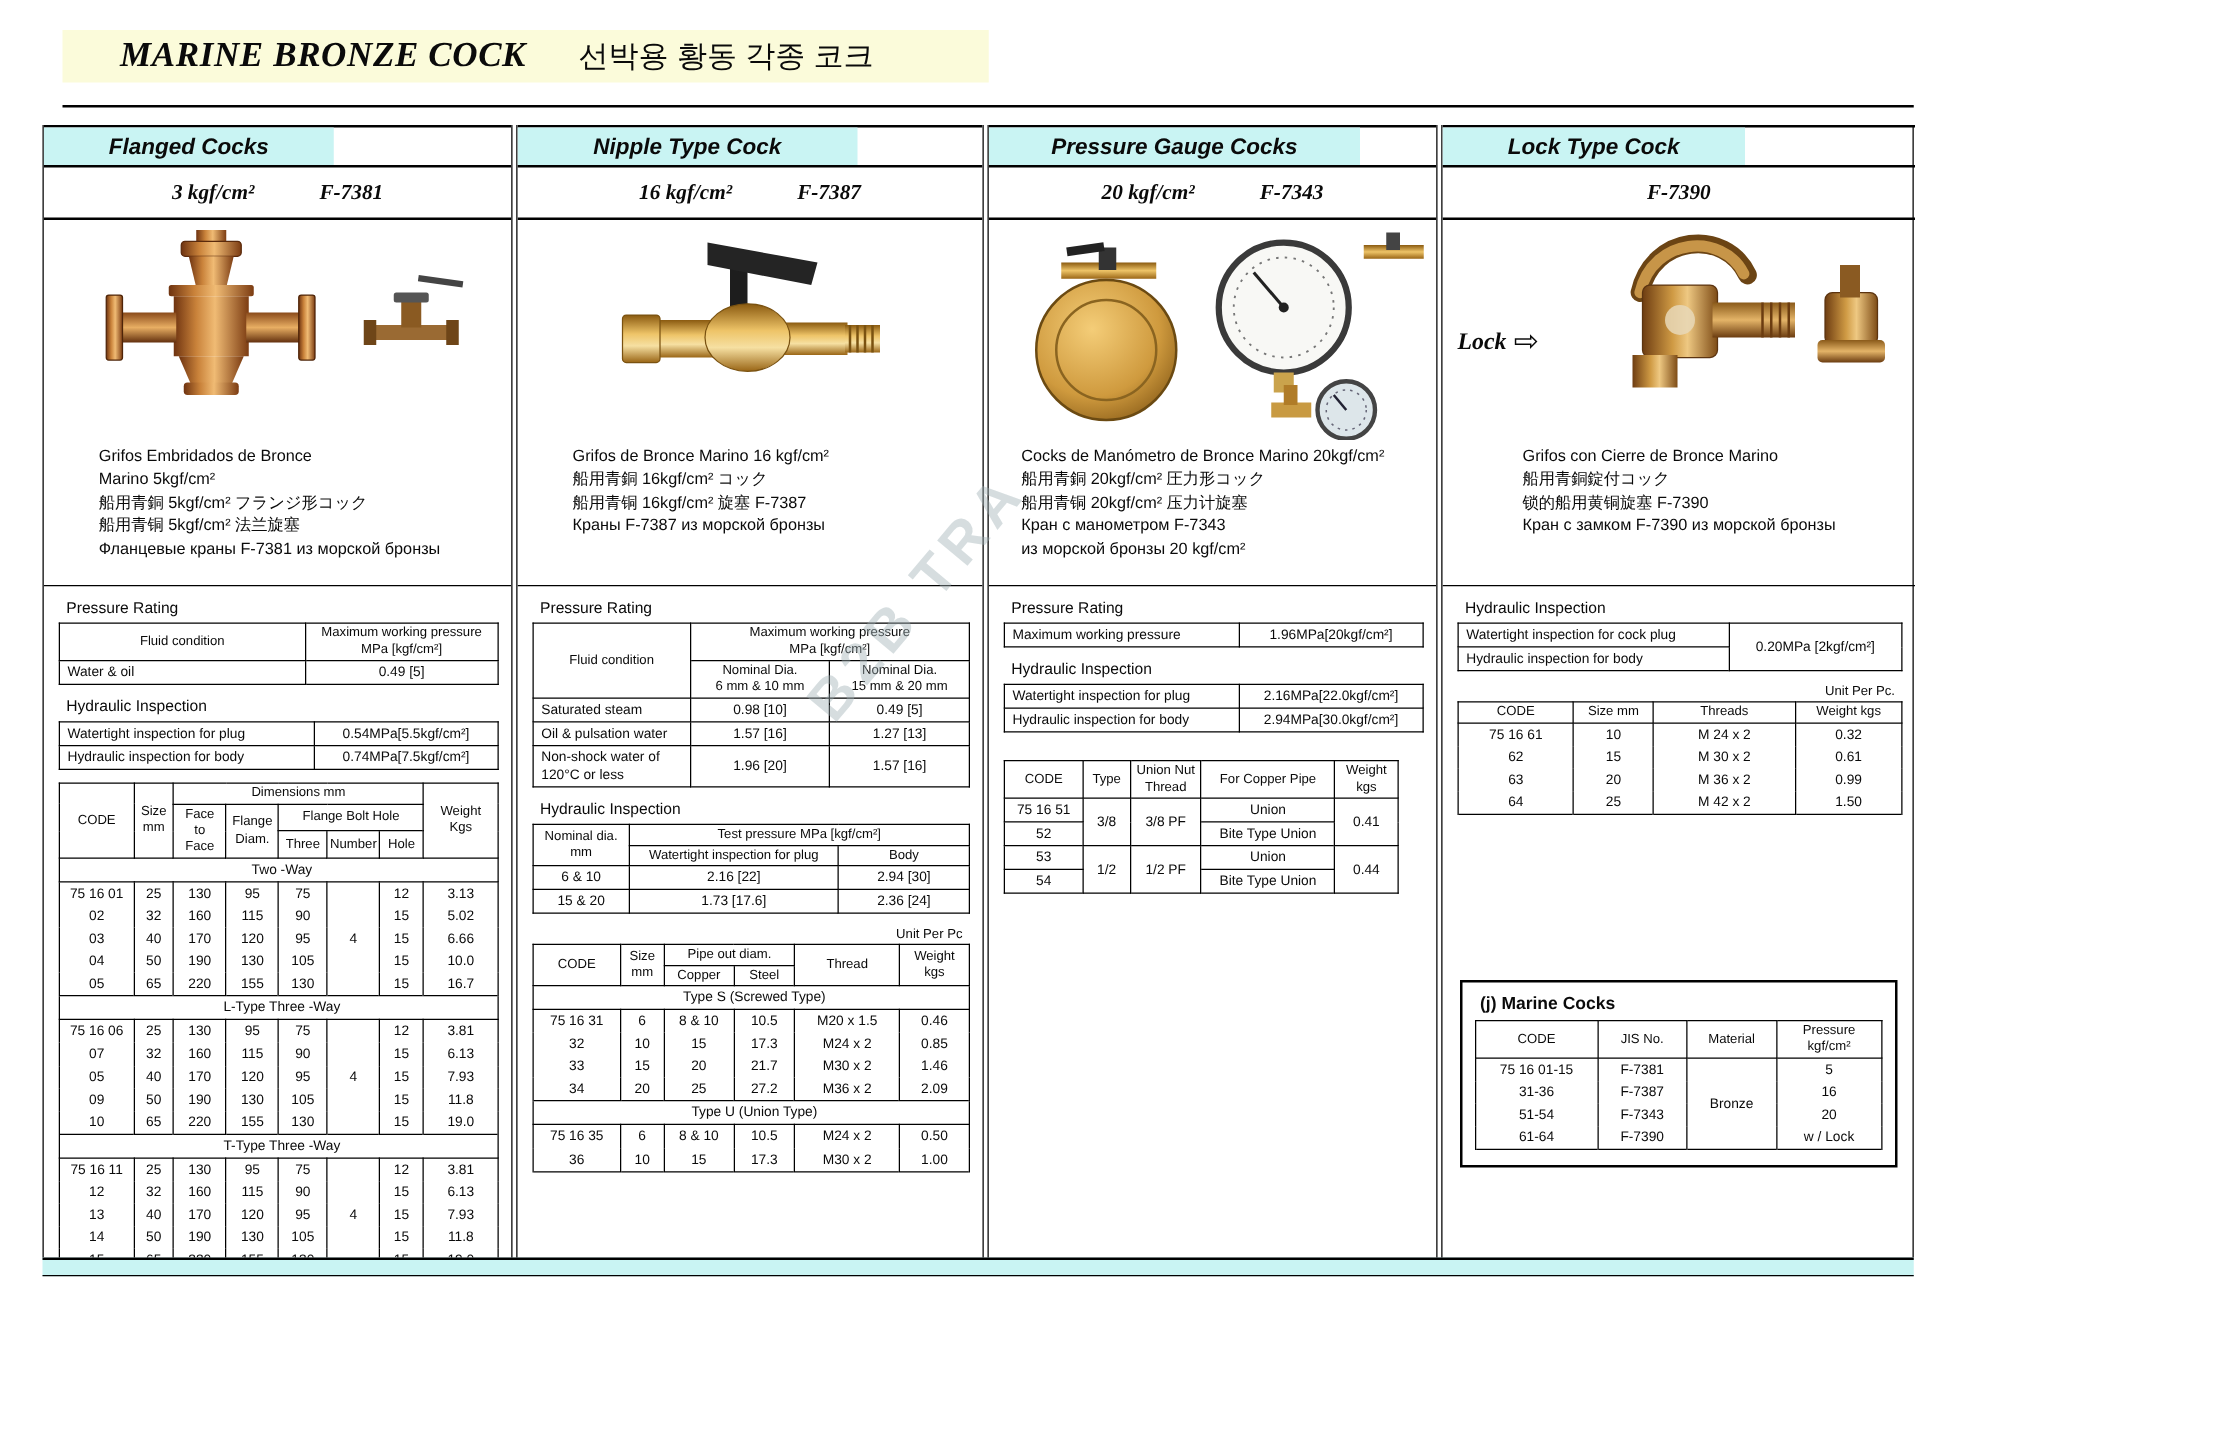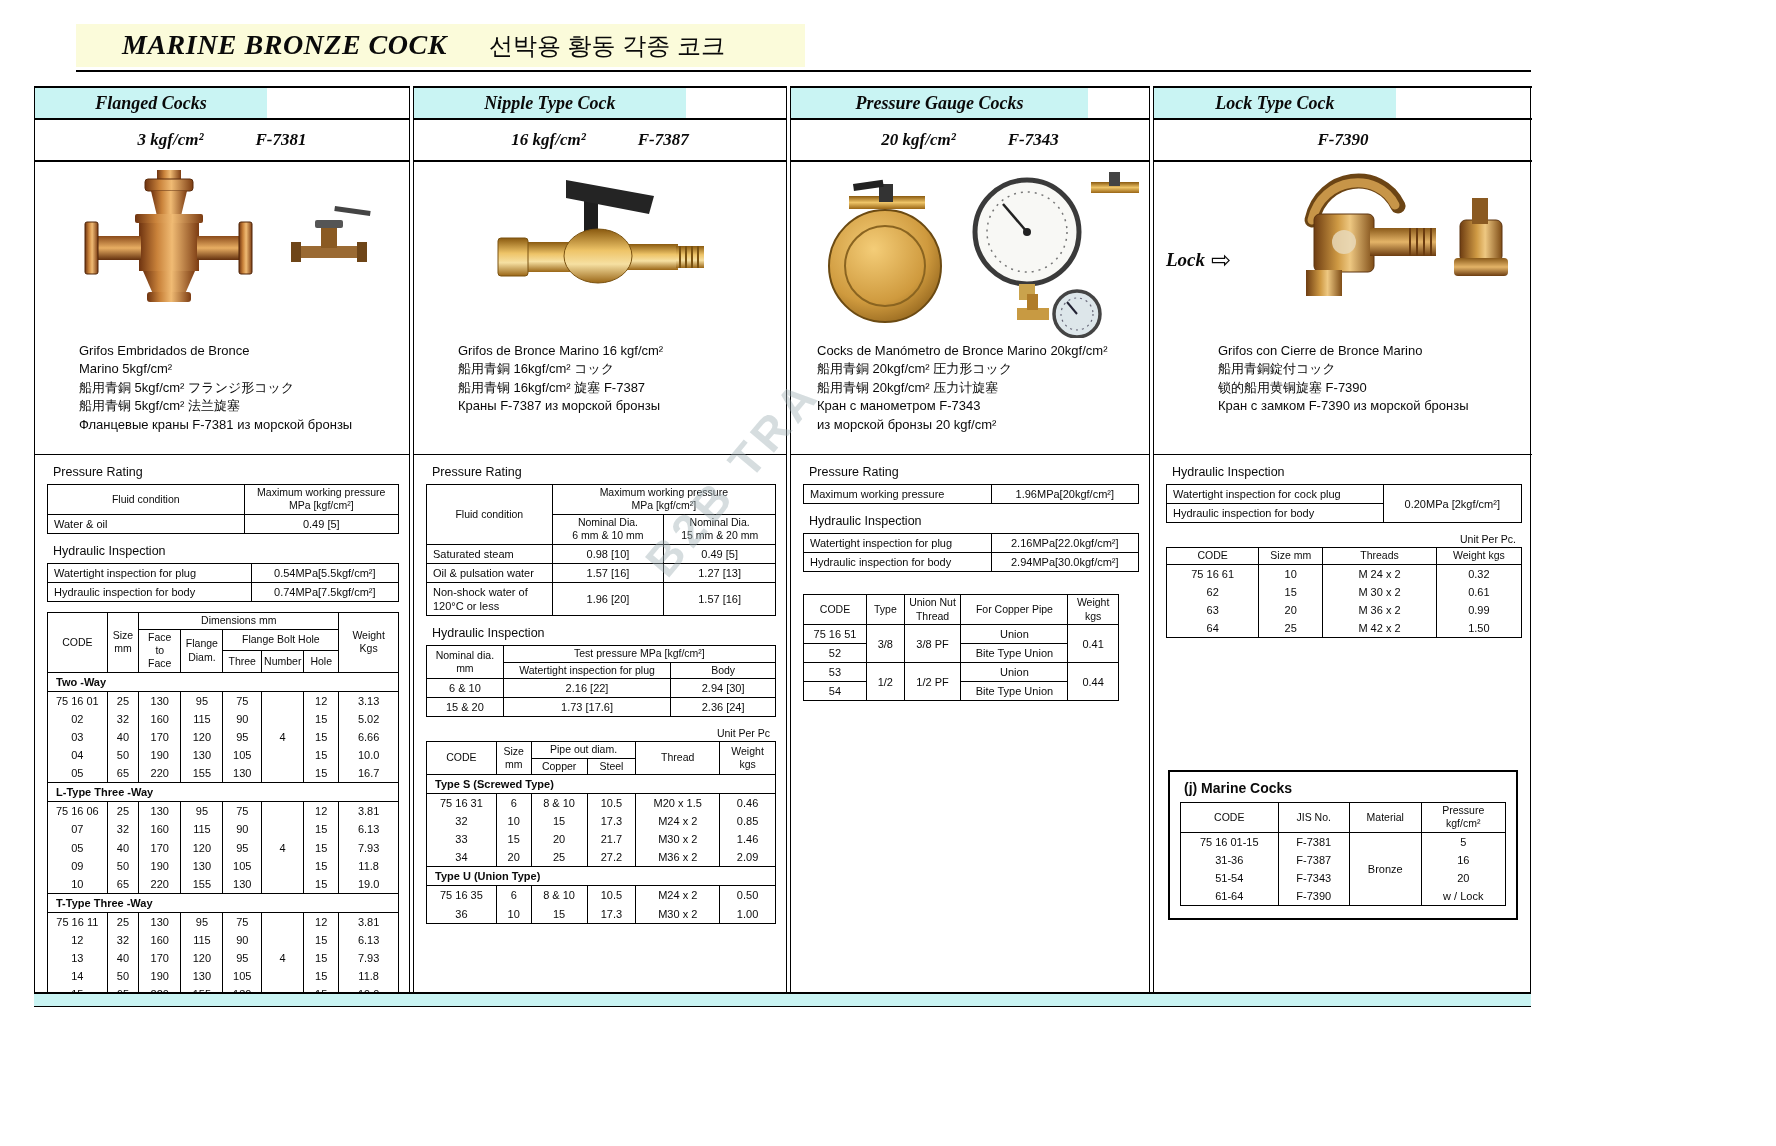--- a/index.html
+++ b/index.html
@@ -1,37 +1,37 @@
 <!DOCTYPE html>
 <html><head>
 <meta charset="utf-8">
 <style>
   html,body{margin:0;padding:0}
   body{width:1776px;height:1146px;position:relative;background:#fff;
        font-family:"Liberation Sans",sans-serif;color:#0a0a0a;overflow:hidden}
   .content{position:absolute;left:34px;top:24px;width:1497px}
 
   
-  .title-wrap{margin-left:42px;border-bottom:2.5px solid #000;padding-bottom:3px}
+  .title-wrap{margin-left:16px;border-bottom:2.5px solid #000;padding-bottom:18px}
   .title-band{display:flex;align-items:baseline;gap:42px;background:#fbfbda;width:46%;
               padding:5px 14px 5px 46px;white-space:nowrap}
   .page-title{font-family:"Liberation Serif",serif;font-style:italic;font-weight:bold;
               font-size:28px;letter-spacing:.5px}
   .page-title-kr{font-size:24px;font-weight:normal}
 
   
   .columns{display:flex;gap:3px;margin-top:14px;height:906px;
            border-left:1.2px solid #000;border-right:1.2px solid #000}
   .col{position:relative;overflow:hidden;flex:none}
   .col + .col{border-left:1.2px solid #000}
   .col:not(:last-child){border-right:1.2px solid #000}
 
   .col-header{height:30px;border-top:2.5px solid #000;border-bottom:2px solid #000;display:flex}
   .col-band{background:#c9f4f3;display:flex;align-items:center;justify-content:center;
-            font-family:Liberation Serif, serif;font-style:italic;font-weight:bold;font-size:18px}
+            font-family:Liberation Sans, sans-serif;font-style:italic;font-weight:bold;font-size:18px}
   .sub-header{height:40px;display:flex;align-items:center;justify-content:center;gap:52px;
               border-bottom:2px solid #000;font-family:"Liberation Serif",serif;
               font-style:italic;font-weight:bold;font-size:17px}
 
   .photo{height:176px;position:relative}
   .photo svg{position:absolute;left:0;top:0;width:100%;height:100%}
   .lock-anno{position:absolute;left:12px;top:86px;display:flex;align-items:center;gap:6px}
   .lock-word{font-family:"Liberation Serif",serif;font-style:italic;font-weight:bold;font-size:19px}
   .lock-arrow{font-size:24px;line-height:1}
 
@@ -40,21 +40,21 @@
 
   .tables{border-top:1.5px solid #000;padding:8px 10px 0 12px;height:548px}
   .tlabel{font-size:12.5px;margin:2px 0 5px 6px}
   .unit-label{font-size:10.5px;text-align:right;margin:8px 6px 2px 0}
 
   table.t{border-collapse:collapse;width:100%;border:1.2px solid #000;margin-bottom:10px;
           table-layout:fixed}
   table.t td{border:1px solid #000;padding:2px 3px;font-size:11px;text-align:center;
              white-space:pre-line;line-height:1.28;overflow:hidden}
   table.t tr.hd td{font-size:10.5px;padding:1px 2px}
-  table.t tr.sec td{text-align:left;font-weight:bold;padding-left:8px;font-size:11px;
+  table.t tr.sec td{text-align:center;font-weight:normal;padding-left:8px;font-size:11px;
                     border-top:1.2px solid #000;border-bottom:1.2px solid #000}
   table.t tr.nb td{border-top:none;border-bottom:none}
   table.t td.al{text-align:left;padding-left:6px}
 
   .summary-box{border:2.5px solid #000;padding:6px 10px 12px;margin:132px 4px 0 2px;background:#fff}
   .summary-title{font-weight:bold;font-size:14px;margin:2px 0 6px 4px}
 
   .watermark{position:absolute;left:612px;top:450px;transform:rotate(-50deg);
              font-size:46px;font-weight:bold;color:#9fb0b5;opacity:.42;letter-spacing:6px;
              pointer-events:none}

